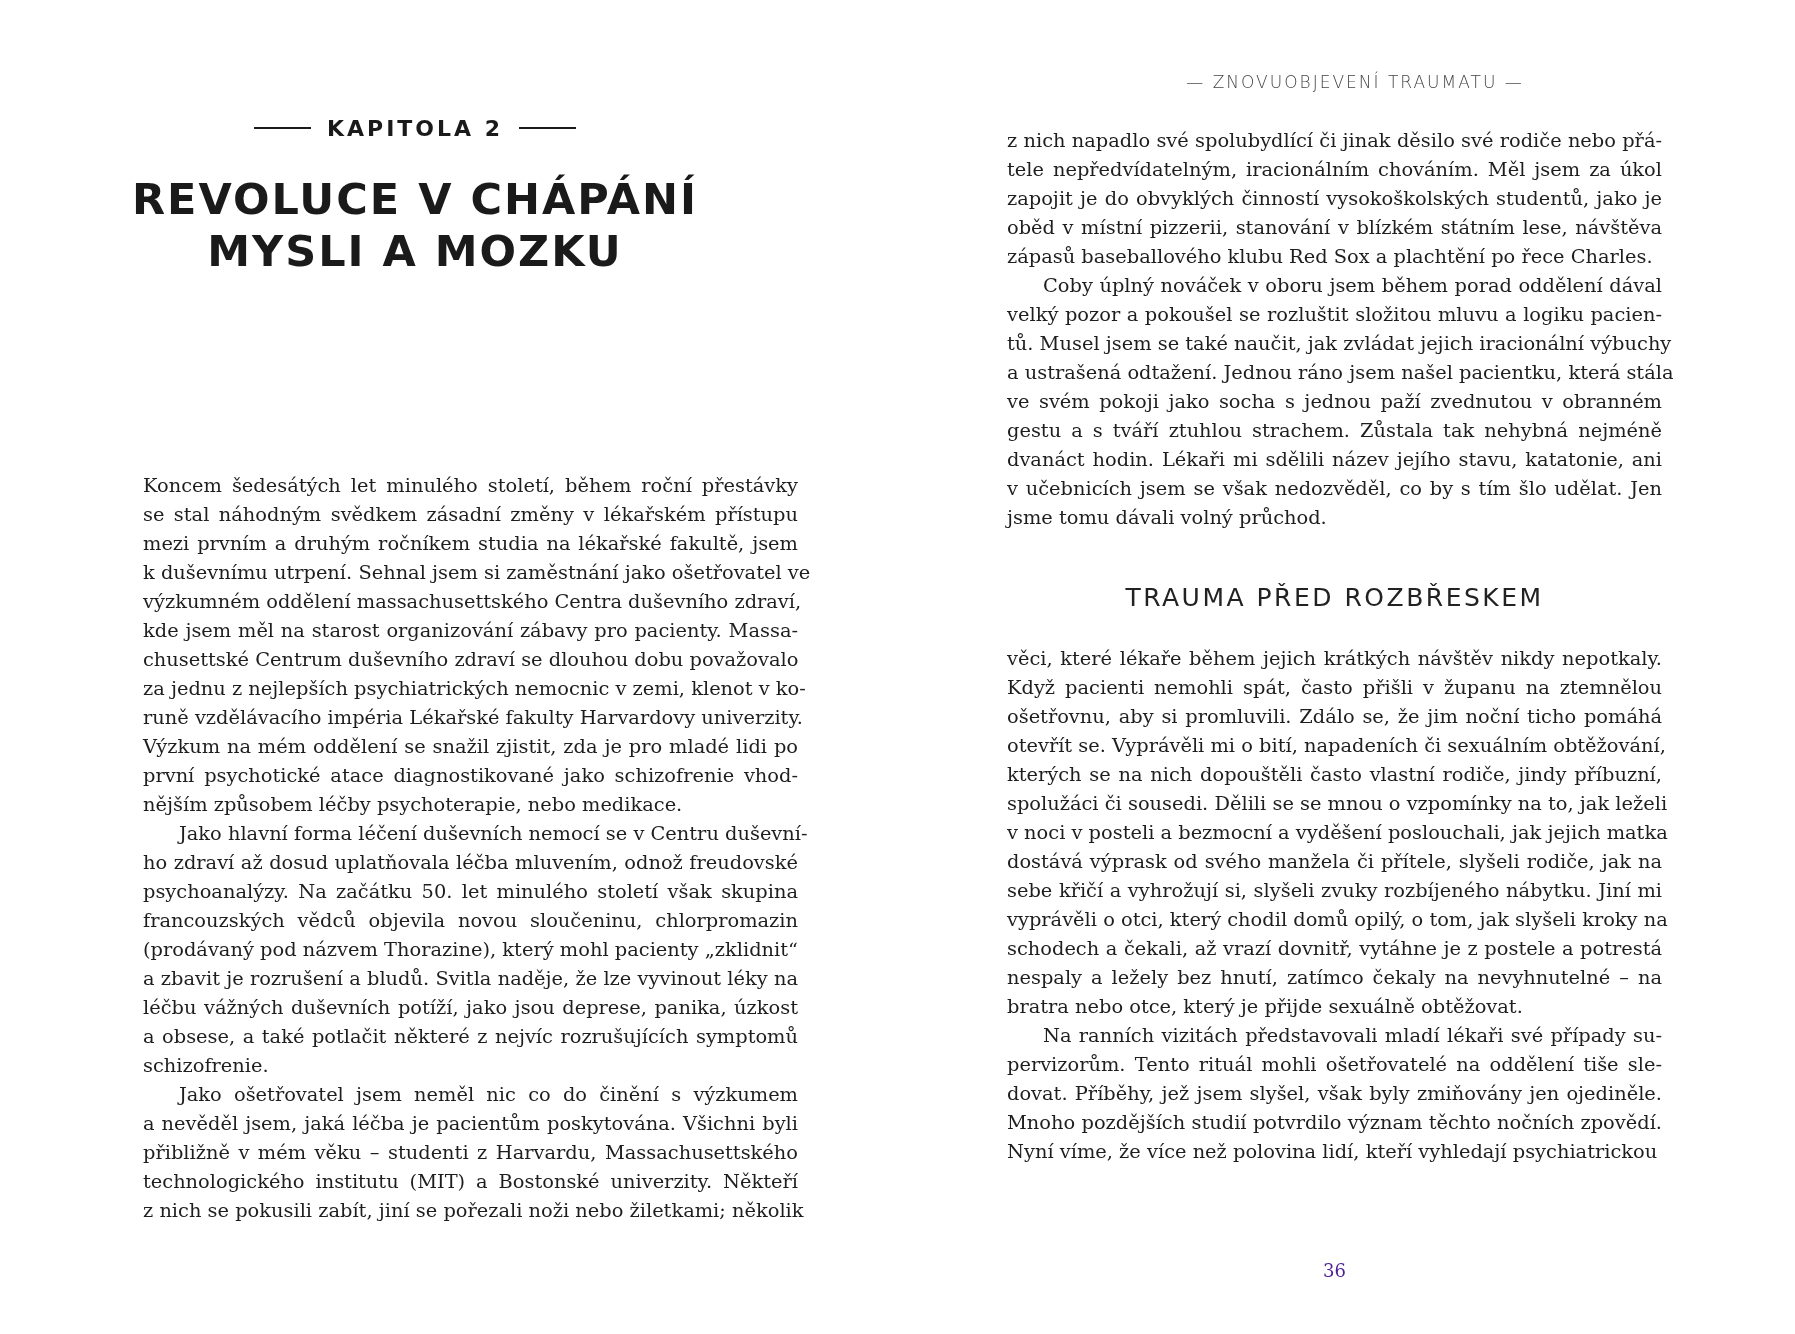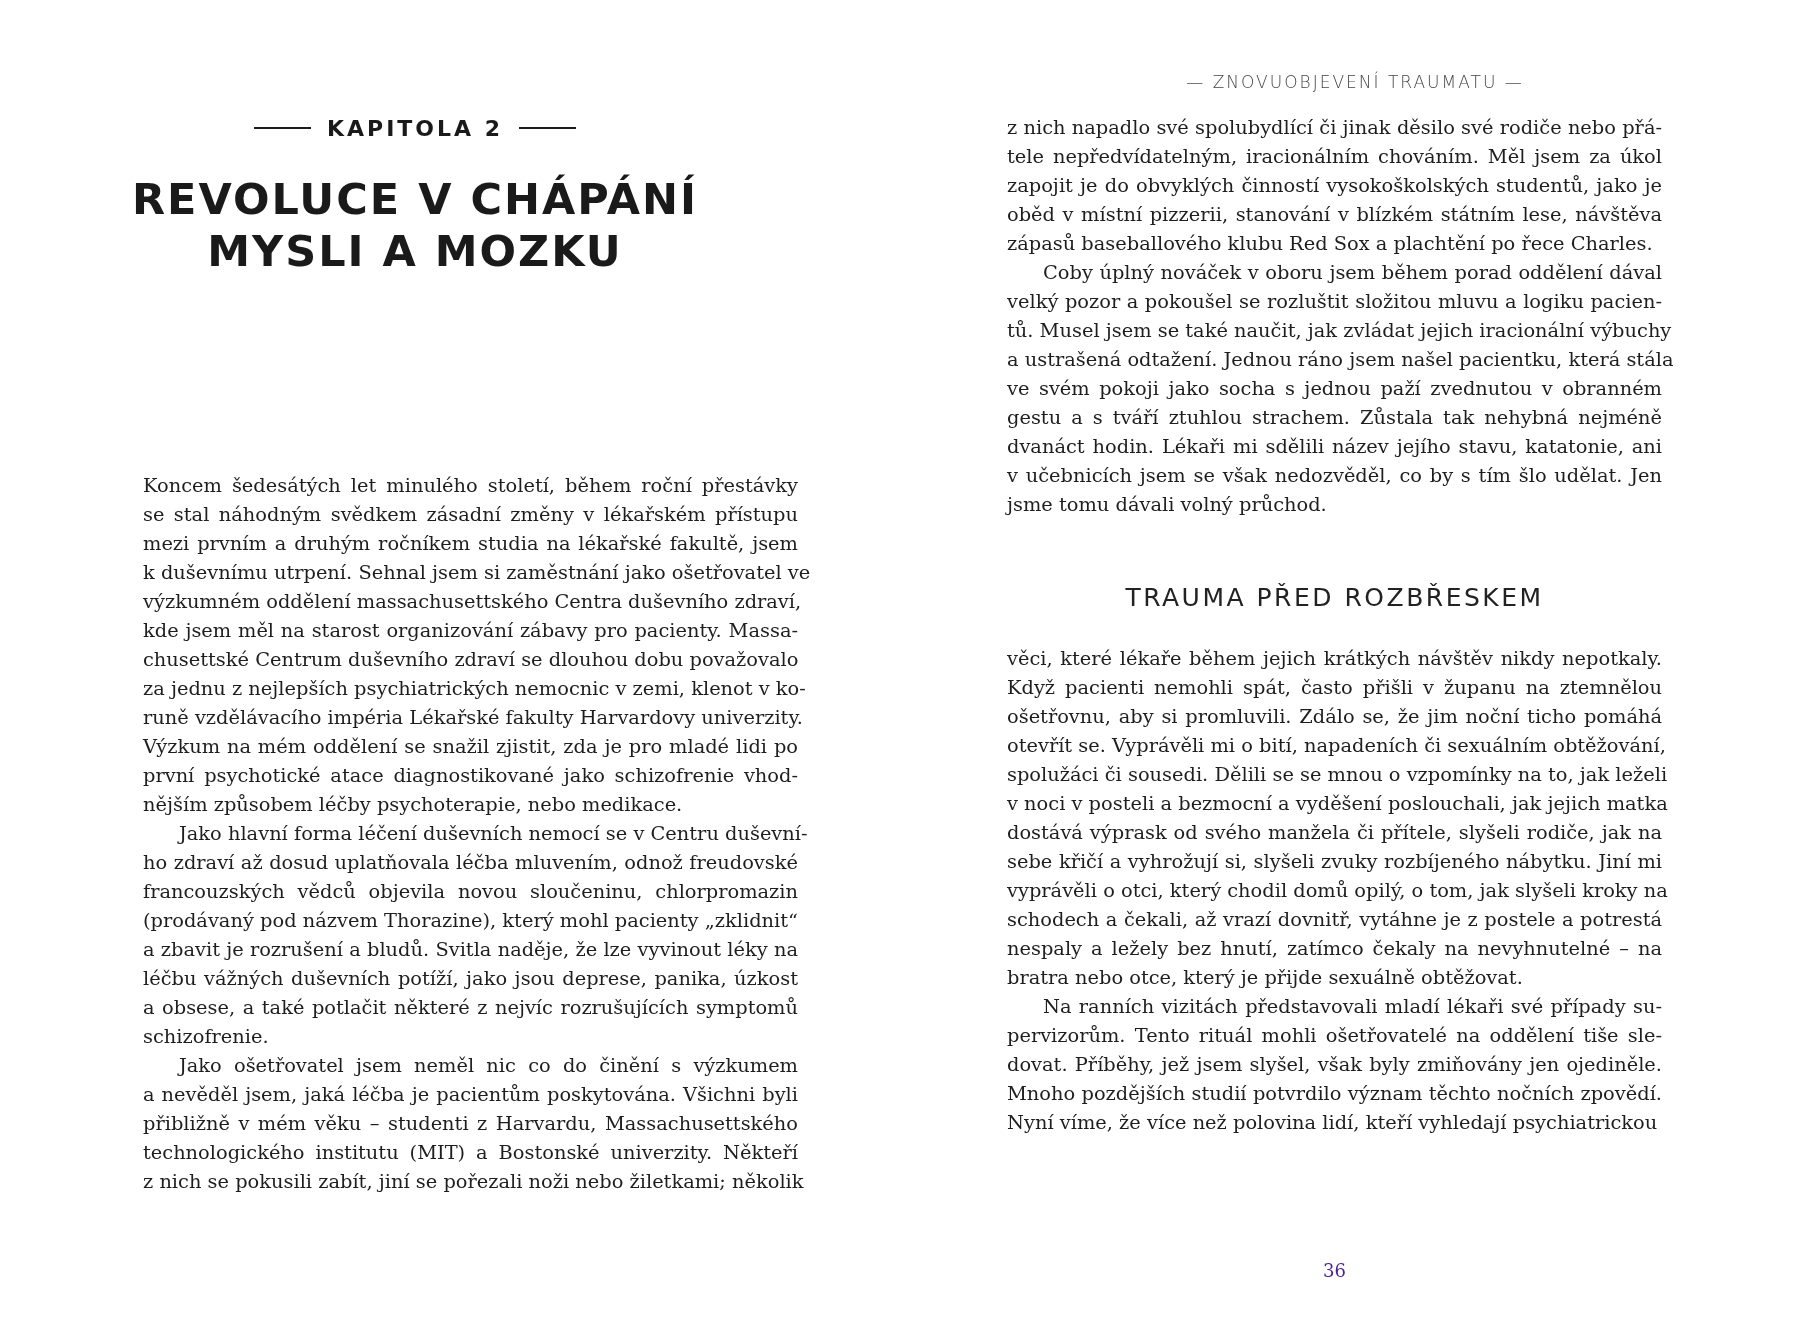--- a/index.html
+++ b/index.html
@@ -33,21 +33,21 @@
   }
   .chapter-title div { white-space: nowrap; }
 
   .body-text {
     position: absolute;
     font-family: "DejaVu Serif", serif;
     font-size: 19.4px; line-height: 29px;
     text-align: justify; color: #1e1e1e;
   }
   .left .body-text { left: 143px; width: 655px; top: 471px; }
-  .right .body-text.top { left: 110px; width: 655px; top: 113px; }
+  .right .body-text.top { left: 110px; width: 655px; top: 126px; }
   .right .body-text.bottom { left: 110px; width: 655px; top: 644px; }
 
   .line { display: block; text-align: justify; text-align-last: justify; white-space: nowrap; overflow: visible; }
   .line.last { text-align-last: left; }
   .line.ind { padding-left: 36px; }
 
   .section-heading {
     position: absolute; top: 583px; left: 110px; width: 655px;
     text-align: center;
     font-family: "DejaVu Sans", sans-serif; font-weight: normal;
@@ -82,20 +82,21 @@
       <span class="line">výzkumném oddělení massachusettského Centra duševního zdraví,</span>
       <span class="line">kde jsem měl na starost organizování zábavy pro pacienty. Massa-</span>
       <span class="line">chusettské Centrum duševního zdraví se dlouhou dobu považovalo</span>
       <span class="line">za jednu z nejlepších psychiatrických nemocnic v zemi, klenot v ko-</span>
       <span class="line">runě vzdělávacího impéria Lékařské fakulty Harvardovy univerzity.</span>
       <span class="line">Výzkum na mém oddělení se snažil zjistit, zda je pro mladé lidi po</span>
       <span class="line">první psychotické atace diagnostikované jako schizofrenie vhod-</span>
       <span class="line last">nějším způsobem léčby psychoterapie, nebo medikace.</span>
       <span class="line ind">Jako hlavní forma léčení duševních nemocí se v Centru duševní-</span>
       <span class="line">ho zdraví až dosud uplatňovala léčba mluvením, odnož freudovské</span>
+      <span class="line">psychoanalýzy. Na začátku 50. let minulého století však skupina</span>
       <span class="line">francouzských vědců objevila novou sloučeninu, chlorpromazin</span>
       <span class="line">(prodávaný pod názvem Thorazine), který mohl pacienty „zklidnit“</span>
       <span class="line">a zbavit je rozrušení a bludů. Svitla naděje, že lze vyvinout léky na</span>
       <span class="line">léčbu vážných duševních potíží, jako jsou deprese, panika, úzkost</span>
       <span class="line">a obsese, a také potlačit některé z nejvíc rozrušujících symptomů</span>
       <span class="line last">schizofrenie.</span>
       <span class="line ind">Jako ošetřovatel jsem neměl nic co do činění s výzkumem</span>
       <span class="line">a nevěděl jsem, jaká léčba je pacientům poskytována. Všichni byli</span>
       <span class="line">přibližně v mém věku – studenti z Harvardu, Massachusettského</span>
       <span class="line">technologického institutu (MIT) a Bostonské univerzity. Někteří</span>
@@ -122,20 +123,21 @@
       <span class="line">dvanáct hodin. Lékaři mi sdělili název jejího stavu, katatonie, ani</span>
       <span class="line">v učebnicích jsem se však nedozvěděl, co by s tím šlo udělat. Jen</span>
       <span class="line last">jsme tomu dávali volný průchod.</span>
     </div>
   <div class="section-heading">TRAUMA PŘED ROZBŘESKEM</div>
   <div class="body-text bottom" id="right-bottom">
       <span class="line">věci, které lékaře během jejich krátkých návštěv nikdy nepotkaly.</span>
       <span class="line">Když pacienti nemohli spát, často přišli v županu na ztemnělou</span>
       <span class="line">ošetřovnu, aby si promluvili. Zdálo se, že jim noční ticho pomáhá</span>
       <span class="line">otevřít se. Vyprávěli mi o bití, napadeních či sexuálním obtěžování,</span>
+      <span class="line">kterých se na nich dopouštěli často vlastní rodiče, jindy příbuzní,</span>
       <span class="line">spolužáci či sousedi. Dělili se se mnou o vzpomínky na to, jak leželi</span>
       <span class="line">v noci v posteli a bezmocní a vyděšení poslouchali, jak jejich matka</span>
       <span class="line">dostává výprask od svého manžela či přítele, slyšeli rodiče, jak na</span>
       <span class="line">sebe křičí a vyhrožují si, slyšeli zvuky rozbíjeného nábytku. Jiní mi</span>
       <span class="line">vyprávěli o otci, který chodil domů opilý, o tom, jak slyšeli kroky na</span>
       <span class="line">schodech a čekali, až vrazí dovnitř, vytáhne je z postele a potrestá</span>
       <span class="line">nespaly a ležely bez hnutí, zatímco čekaly na nevyhnutelné – na</span>
       <span class="line last">bratra nebo otce, který je přijde sexuálně obtěžovat.</span>
       <span class="line ind">Na ranních vizitách představovali mladí lékaři své případy su-</span>
       <span class="line">pervizorům. Tento rituál mohli ošetřovatelé na oddělení tiše sle-</span>

